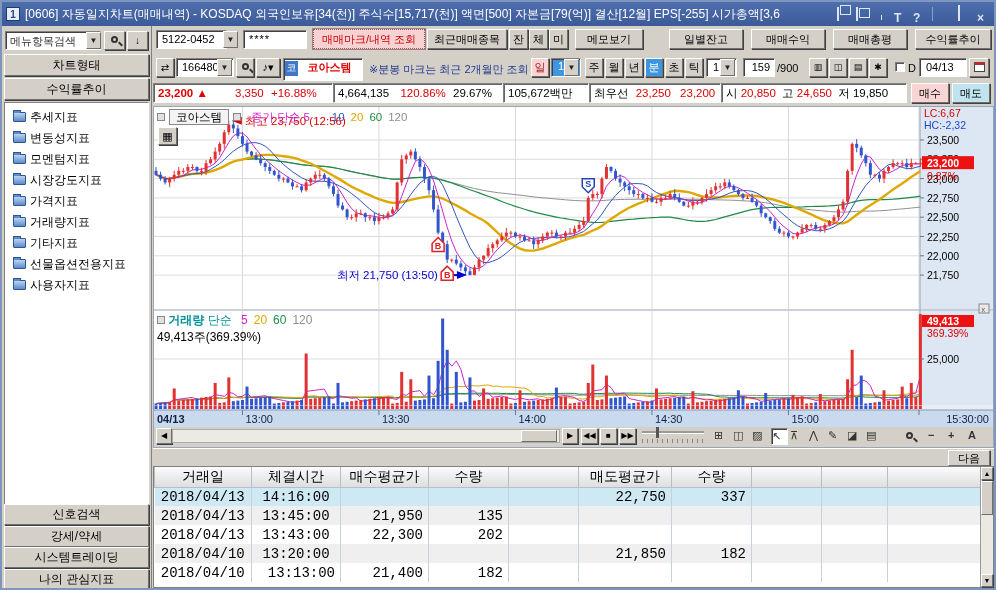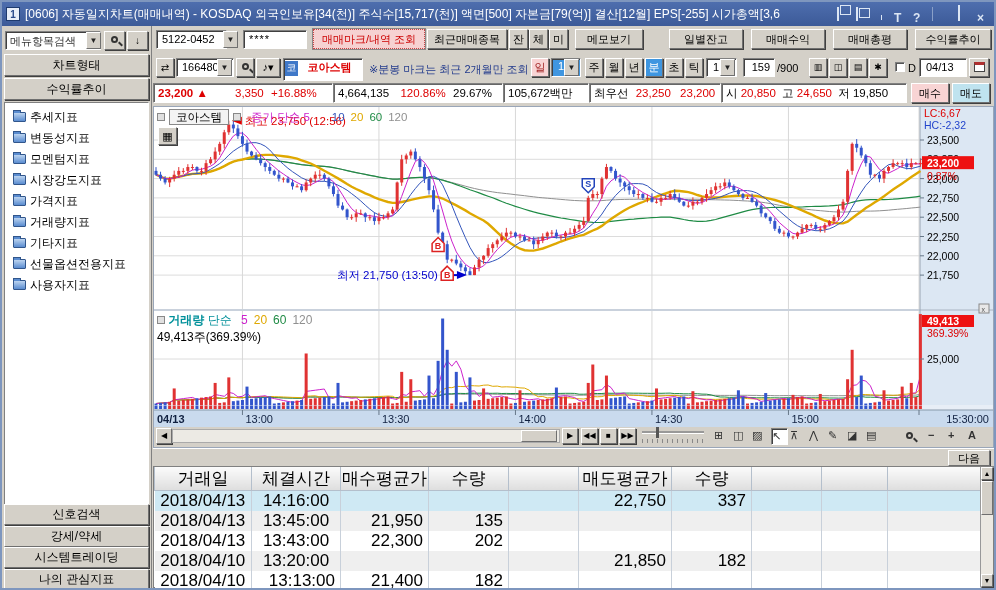--- a/index.html
+++ b/index.html
@@ -64,21 +64,21 @@
   .ct-ic { position:absolute; top:1px; width:17px; height:17px; font-size:11px; line-height:15px; color:#333; }
   .scroll-track { position:absolute; left:18px; top:2px; width:388px; height:14px; background:#eceae4; border:1px solid #aaa; }
   .scroll-thumb { position:absolute; right:2px; top:0px; width:36px; height:12px; background:#d4d0c8; border:1px solid; border-color:#fff #6f6f6f #6f6f6f #fff; }
   .slider { position:absolute; left:488px; top:4px; width:62px; height:3px; background:#999; border-bottom:1px solid #fff; }
   .slider-th { position:absolute; left:14px; top:-4px; width:3px; height:11px; background:#555; }
   .slider-ticks { position:absolute; left:488px; top:12px; width:62px; height:4px; background:repeating-linear-gradient(90deg,#888 0 1px,transparent 1px 5px); }
   
   .nextrow { position:absolute; left:0; top:422px; width:841px; height:18px; background:#d4d0c8; border-top:1px solid #fff; }
   .next-btn { position:absolute; right:4px; top:1px; width:42px; height:16px; line-height:14px; }
   .grid-table { position:absolute; left:0; top:440px; width:841px; height:122px; background:#fff; border:1px solid #808080; }
-  table.tt { border-collapse:collapse; table-layout:fixed; width:826px; font-size:17px; }
+  table.tt { border-collapse:collapse; table-layout:fixed; width:826px; font-size:14px;font-family:Liberation Mono, monospace; }
   table.tt th { height:20px; font-weight:normal; background:linear-gradient(#fbfbfb,#dedede); border:1px solid #b4bfcc; border-top:none; }
   table.tt td { height:19px; border-right:1px solid #c8d0da; padding:0 5px; white-space:nowrap; overflow:hidden; }
   .vscroll { position:absolute; right:0; top:0; width:13px; height:120px; background:#ece9e2; border-left:1px solid #999; }
   .vs-btn { position:absolute; left:0; width:12px; height:13px; font-size:7px; line-height:12px; text-align:center; }
   .vs-thumb { position:absolute; left:0; top:14px; width:12px; height:34px; background:#d4d0c8; border:1px solid; border-color:#fff #6f6f6f #6f6f6f #fff; }
 </style>
 </head>
 <body>
 
 <div class="win">

